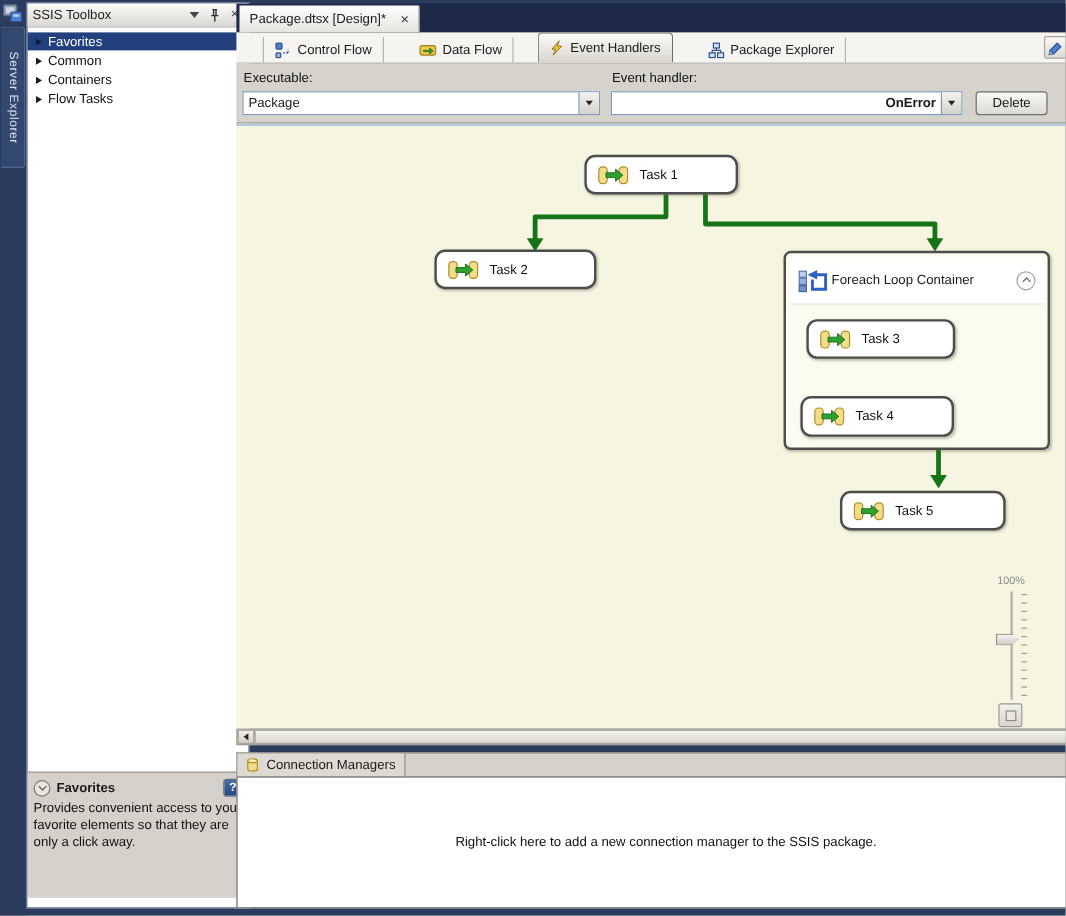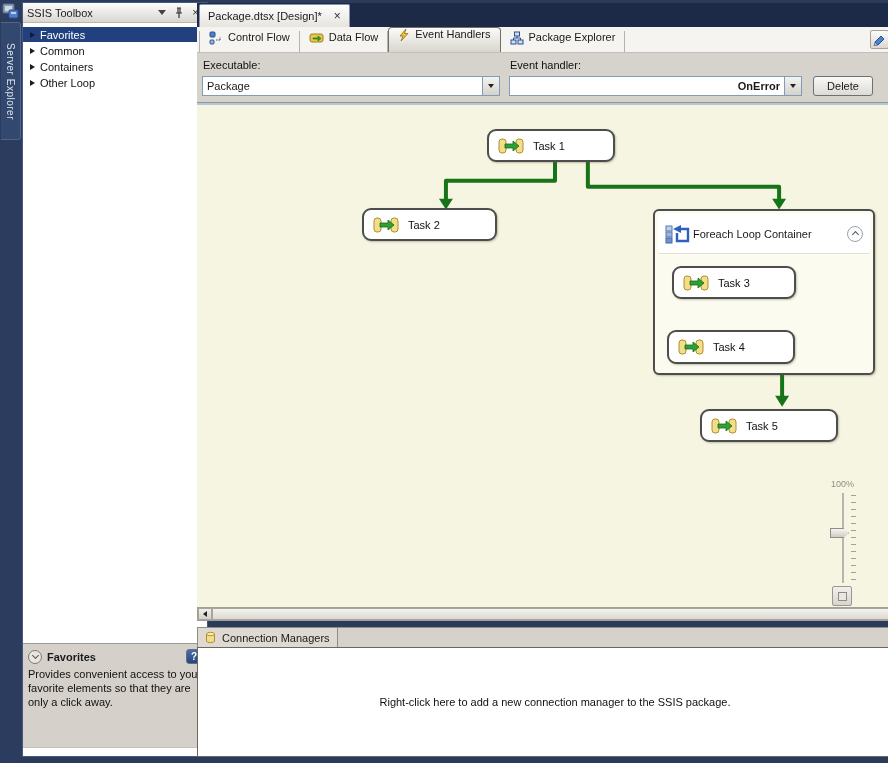--- a/index.html
+++ b/index.html
@@ -82,22 +82,22 @@
     display:flex; align-items:center; gap:12px; padding:0 8px;
   }
   .doc-tab-close { font-size:12px; color:#333; line-height:1; }
 
   .designer-tab-bar {
     height:26px; flex:none; background:#f5f4f1; border-bottom:1px solid #c2c0bb;
     display:flex; align-items:flex-end; position:relative; padding-left:2px;
   }
   .dtab {
     height:21px; margin-bottom:0; padding:0 9px;
-    display:flex; align-items:flex-start; gap:5px;
-    border-right:1px solid #b5b3ae; color:#1a1a1a;
+    display:flex; align-items:center; gap:5px;
+    border-right:1px solid #b5b3ae; color:#1a1a1a;margin-left:20px;
   }
   .dtab:first-child { border-left:1px solid #b5b3ae; }
   .dtab.selected {
     height:25px; border:1px solid #6e6e6c; border-bottom:none; border-radius:4px 4px 0 0;
     background:linear-gradient(#fcfbf9,#d8d5cd);
   }
   .dtab .ic { display:flex; align-items:center; }
   .tabbar-tools { position:absolute; right:3px; top:3px; display:flex; gap:2px; }
   .tool-btn {
     width:19px; height:19px; border:1px solid #a5a29c; border-radius:2px;
@@ -235,21 +235,21 @@
       <div class="tb-item">
         <span class="expander"></span>
         <span>Common</span>
       </div>
       <div class="tb-item">
         <span class="expander"></span>
         <span>Containers</span>
       </div>
       <div class="tb-item">
         <span class="expander"></span>
-        <span>Other Loop</span>
+        <span>Flow Tasks</span>
       </div>
     </div>
     <div class="toolbox-spacer"></div>
     <div class="toolbox-info">
       <div class="info-hdr">
         <span class="chev-circle">
             <span class="chev-down-shape"></span>
           </span>
         <span class="info-title">Favorites</span>
         <span class="help-btn">?</span>

